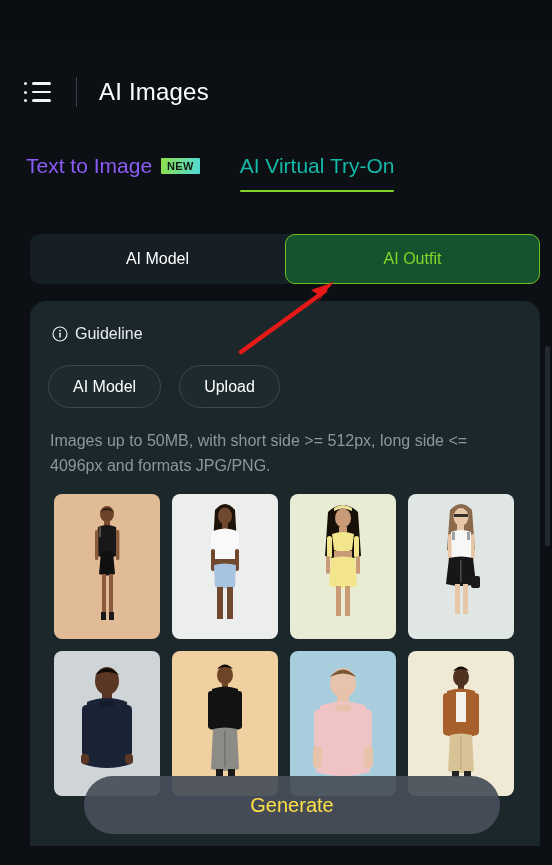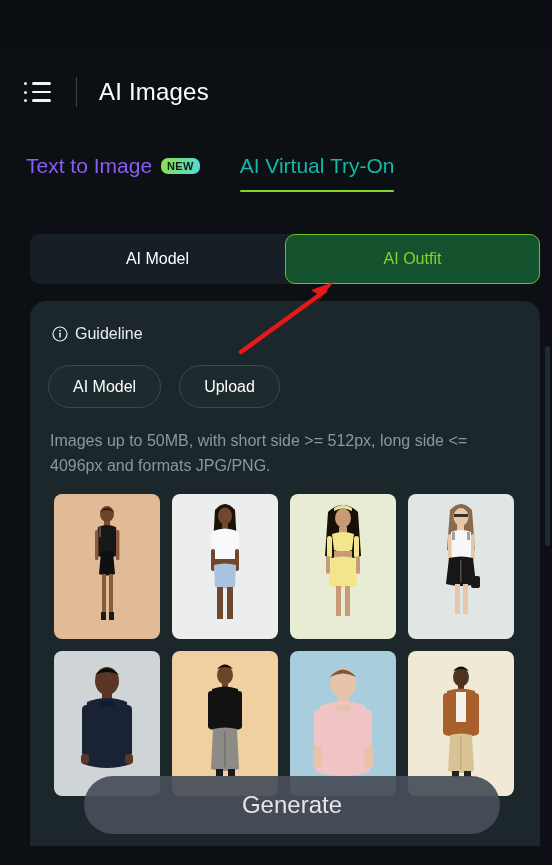--- a/index.html
+++ b/index.html
@@ -86,21 +86,21 @@
     height: 2.5px;
     background: #84d62a;
     border-radius: 2px;
   }
   .new-badge {
     display: inline-block;
     font-size: 11px;
     font-weight: 700;
     color: #0f1a12;
     background: linear-gradient(100deg, #8fe04a 0%, #4fd9d9 100%);
-    border-radius: 7px;
+    border-radius: 1px;
     padding: 2px 6px 2px 6px;
     line-height: 12px;
     letter-spacing: 0.3px;
   }
 
   
   .segment {
     position: absolute;
     top: 188px; left: 30px;
     width: 510px; height: 50px;
@@ -216,22 +216,22 @@
   
   .generate-btn {
     position: absolute;
     left: 84px; top: 730px;
     width: 416px; height: 58px;
     background: rgba(71, 79, 89, 0.93);
     border-radius: 29px;
     display: flex;
     align-items: center;
     justify-content: center;
-    color: #e5e5e5;
-    font-size: 24px;
+    color: #fde047;
+    font-size: 20px;
     font-weight: 400;
     cursor: default;
   }
 
   
   .arrow-svg {
     position: absolute;
     left: 0; top: 0;
     width: 552px; height: 865px;
     pointer-events: none;

